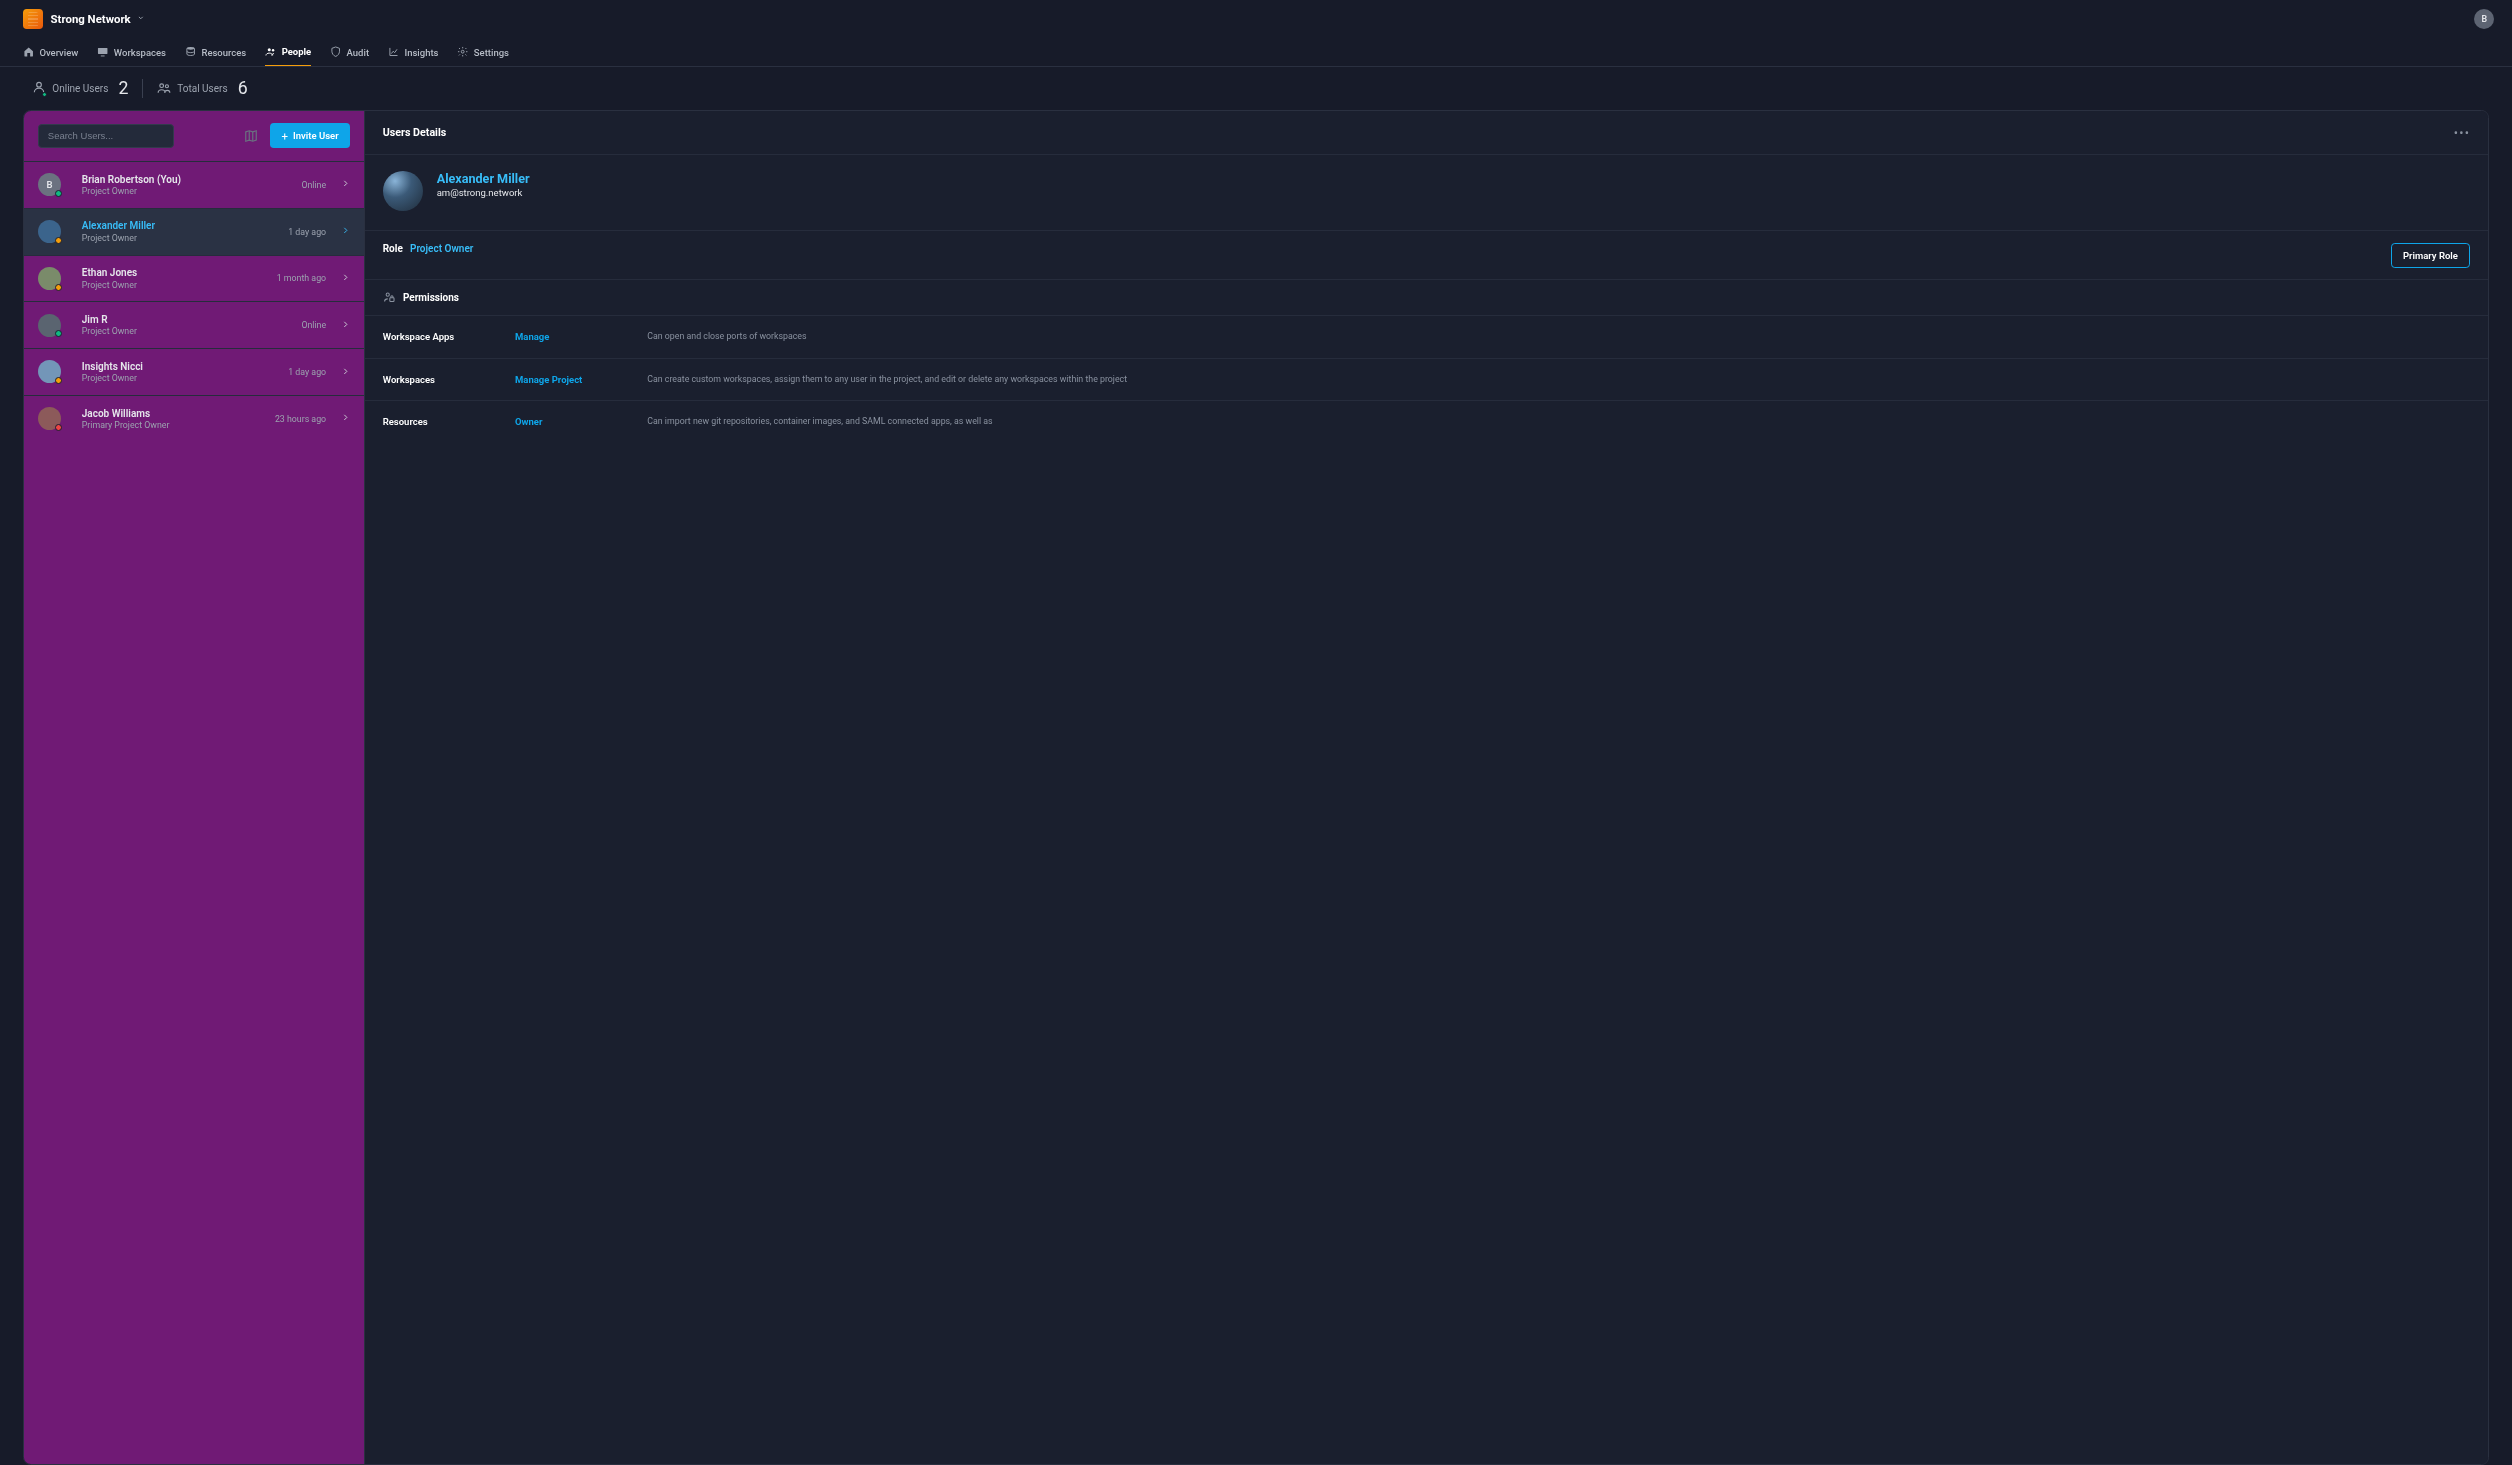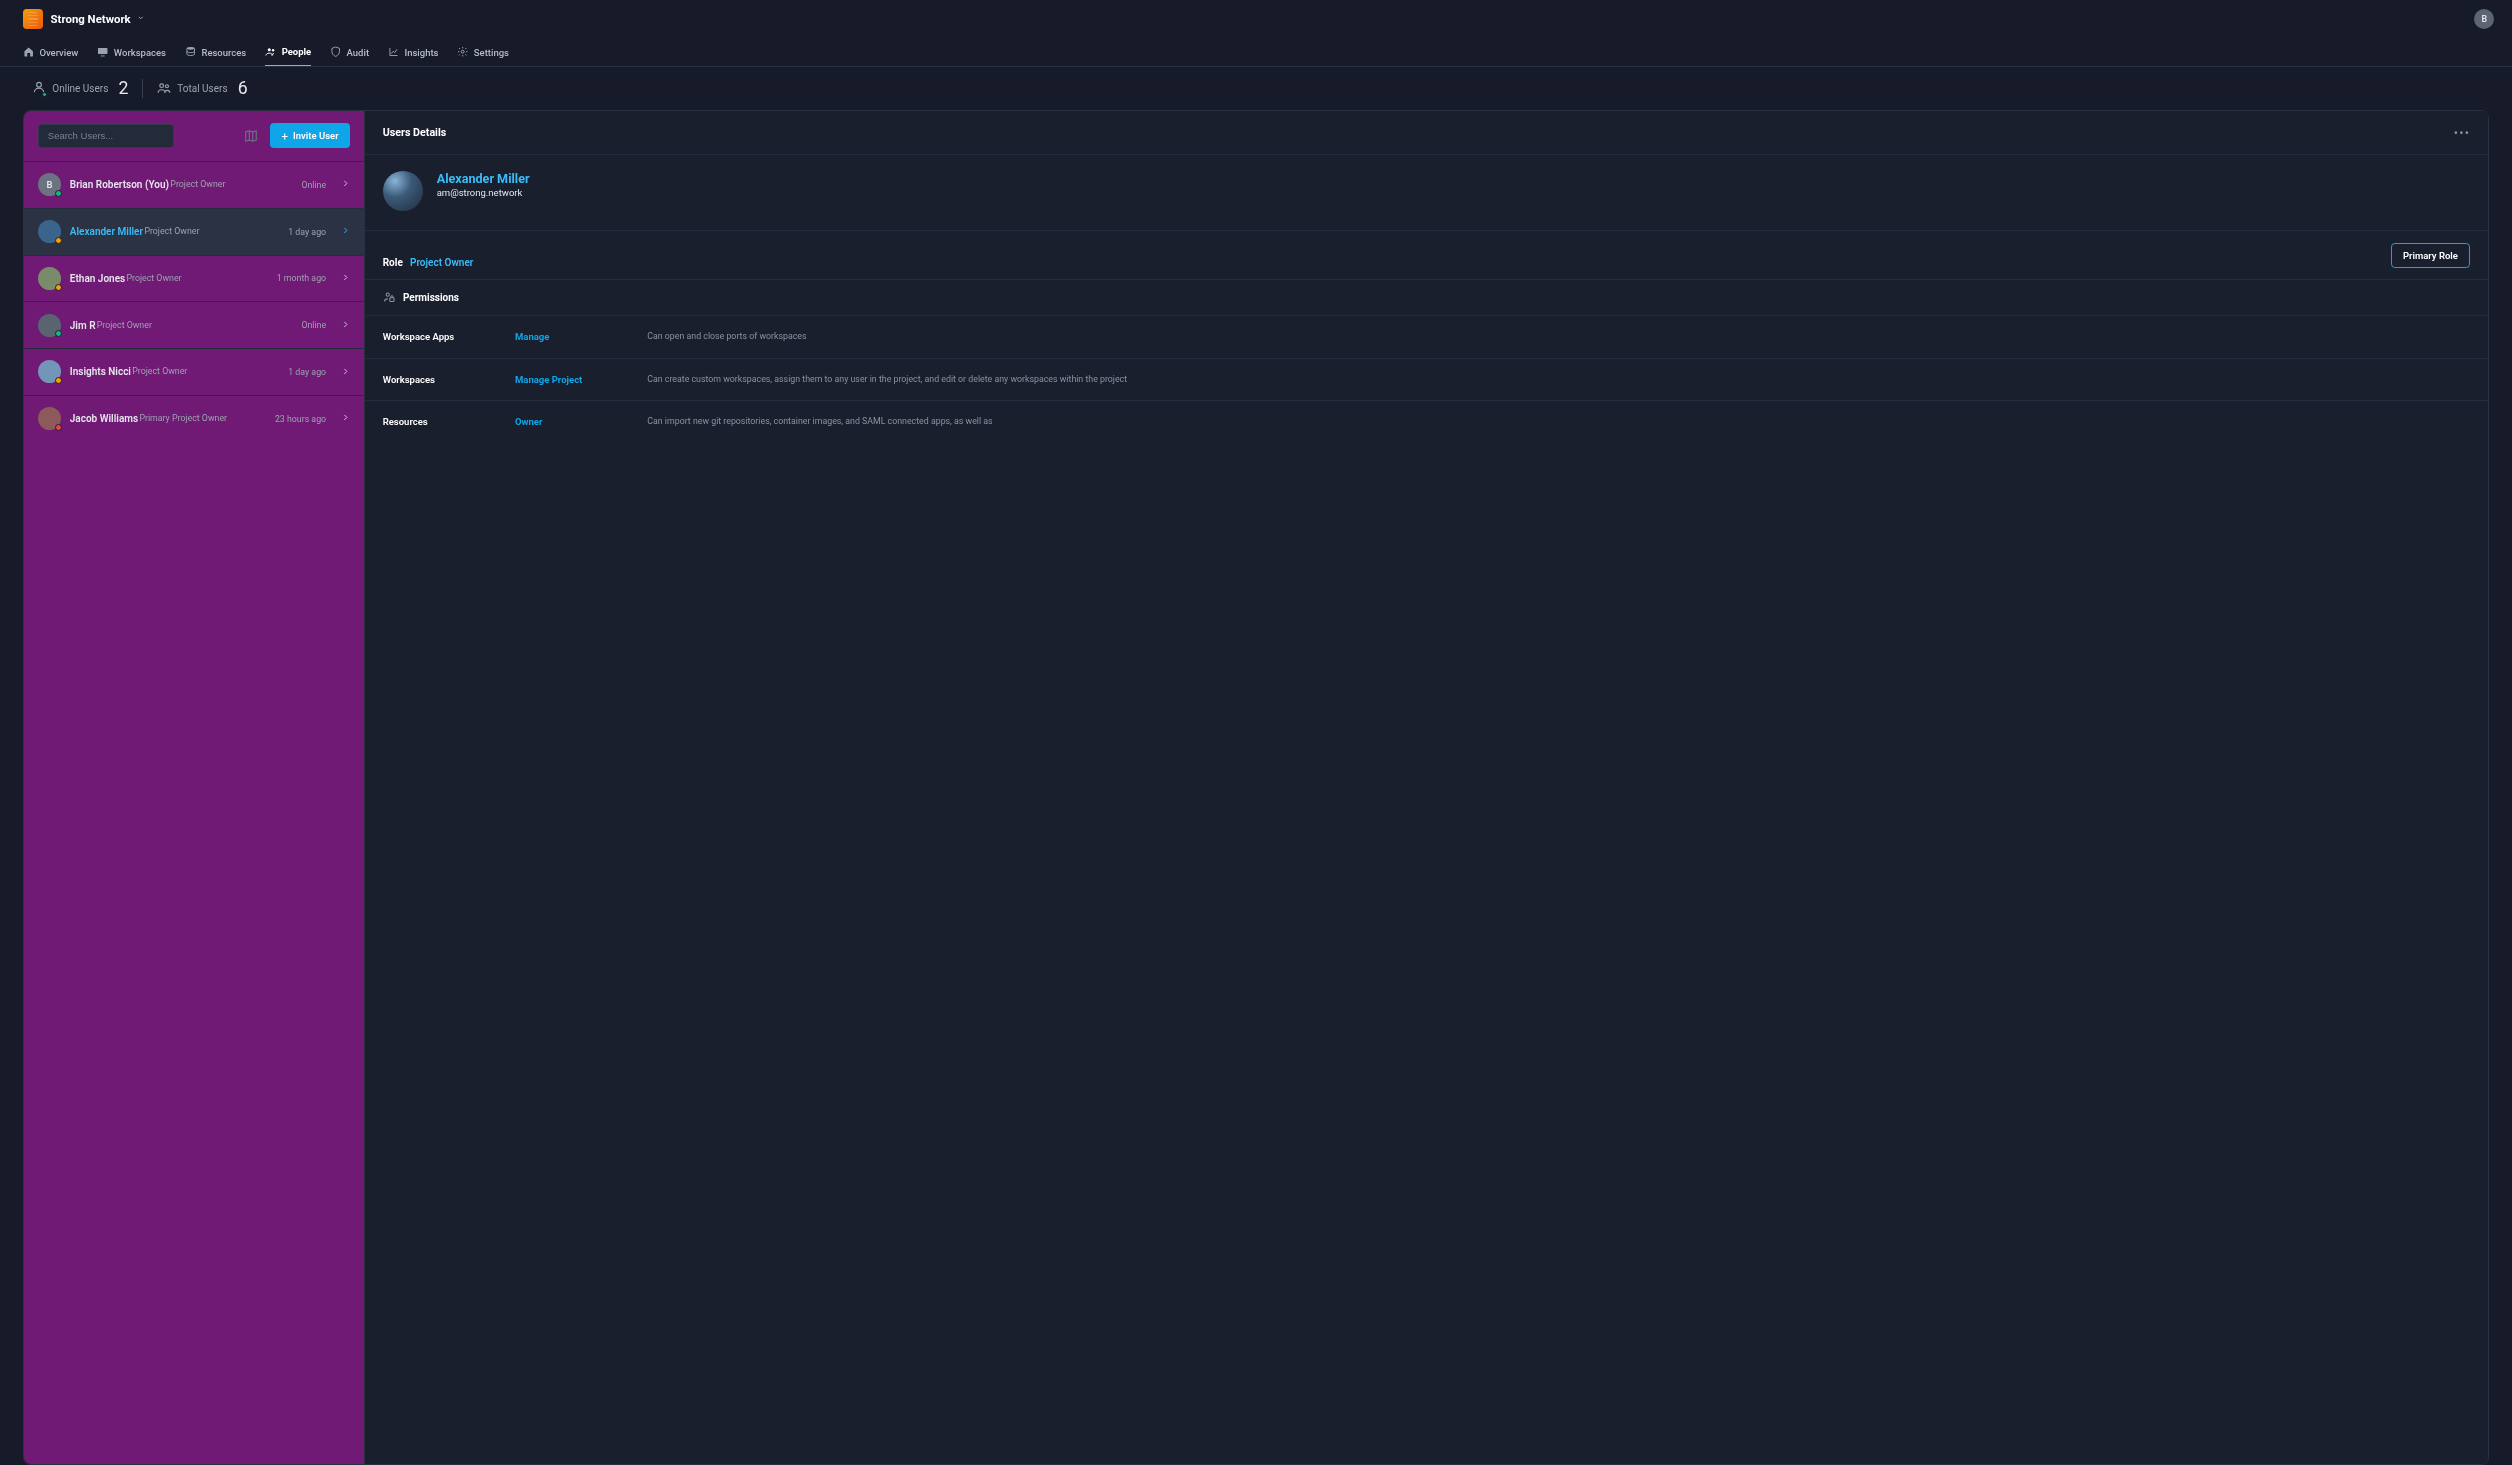--- a/index.html
+++ b/index.html
@@ -136,21 +136,21 @@
     position:relative; flex-shrink:0;
   }
   .status-dot {
     position:absolute; right:-0.6px; bottom:-0.6px;
     width:7px;height:7px;border-radius:50%;
     border:1.3px solid #1A1F2E;
   }
   .dot-online{background:#10B981;}
   .dot-away{background:#F59E0B;}
   .dot-busy{background:#EF4444;}
-  .user-text { display:flex; gap:1.3px; }
+  .user-text { display:flex; flex-direction:column; gap:1.3px;margin-left:12px; }
   .user-name { font-size:10px; font-weight:600; color:#E5E7EB; }
   .user-role { font-size:8.8px; color:#9CA3AF; }
   .user-meta { margin-left:auto; color:#9CA3AF; font-size:8.8px; }
   .chev { margin-left:6.3px; }
   .chev svg{width:8.8px;height:8.8px;stroke:#D1D5DB;fill:none;stroke-width:2.5;}
 
   
   .detail-header {
     display:flex; align-items:center; justify-content:space-between;
     padding: 14px 17.7px; border-bottom:0.6px solid #262C3C;
@@ -170,21 +170,21 @@
     background: radial-gradient(circle at 30% 25%, #8AB4D8 0%, #3B5A78 40%, #1F2C3A 100%);
     flex-shrink:0;
   }
   .profile-name { font-size:12.6px; font-weight:700; color:#38BDF8; }
   .profile-email { font-size:9.5px; color:#E5E7EB; margin-top:1.3px; }
   .profile-cols { display:flex; gap:38px; margin-left:54px; margin-top:5px;}
   .profile-col-label { font-size:8.8px; color:#8A92A0; }
   .profile-col-value { font-size:9.5px; color:#E5E7EB; margin-top:1.3px;}
 
   .role-row {
-    display:flex; align-items:flex-end; justify-content:space-between;
+    display:flex; align-items:flex-start; justify-content:space-between;
     padding: 11.4px 17.7px; border-bottom:0.6px solid #262C3C;
   }
   .role-label { font-size:10px; font-weight:700; color:#fff; }
   .role-value { font-size:10px; font-weight:600; color:#38BDF8; margin-left:5px;}
   .change-role {
     height:25px; padding:0 11.4px; border:0.6px solid #0EA5E9;
     border-radius:3.8px; color:#fff; font-weight:600; font-size:9.5px;
     display:flex;align-items:center; cursor:pointer; background:transparent;
   }
 

